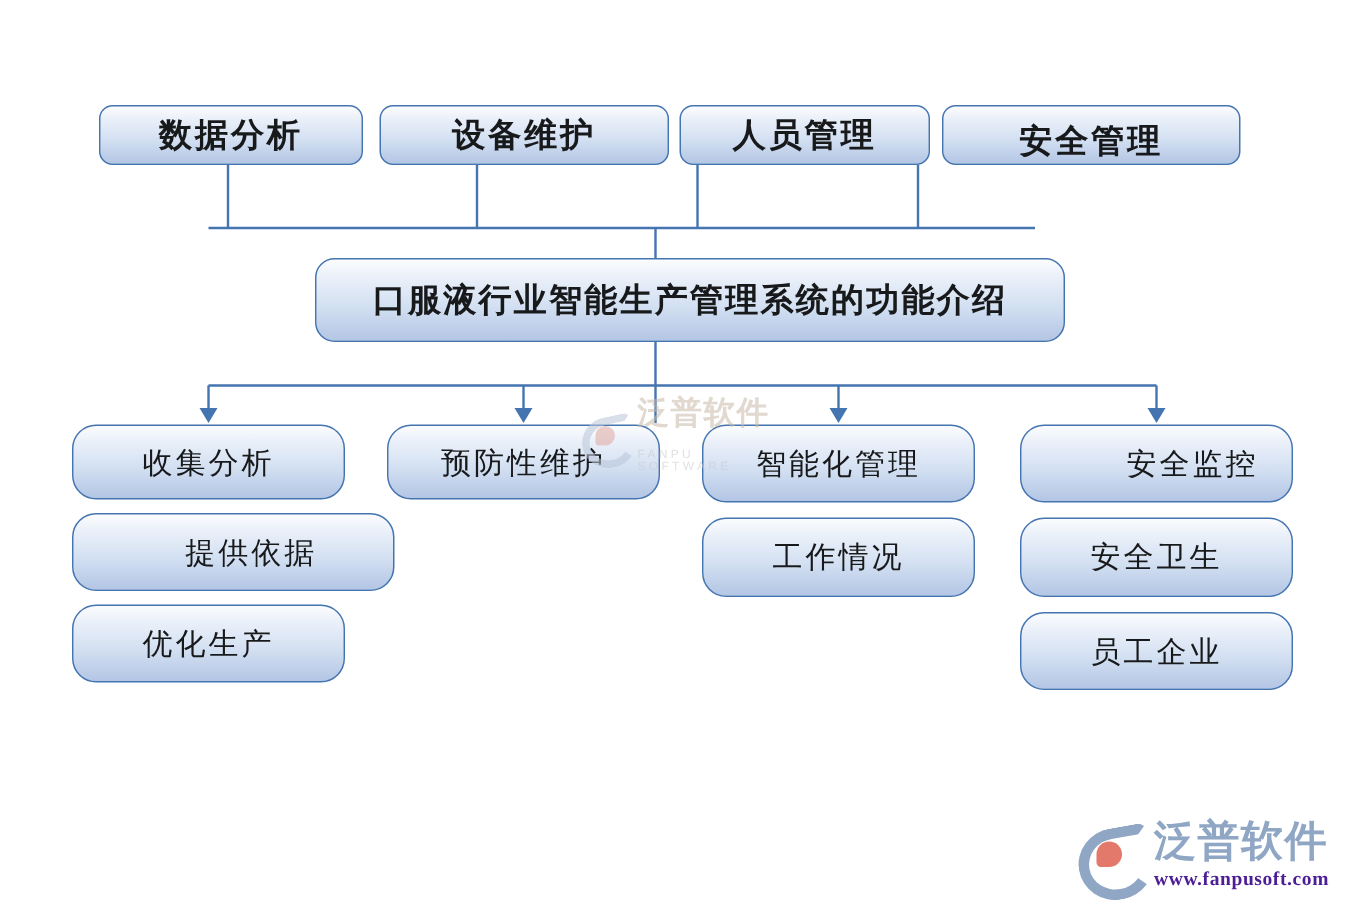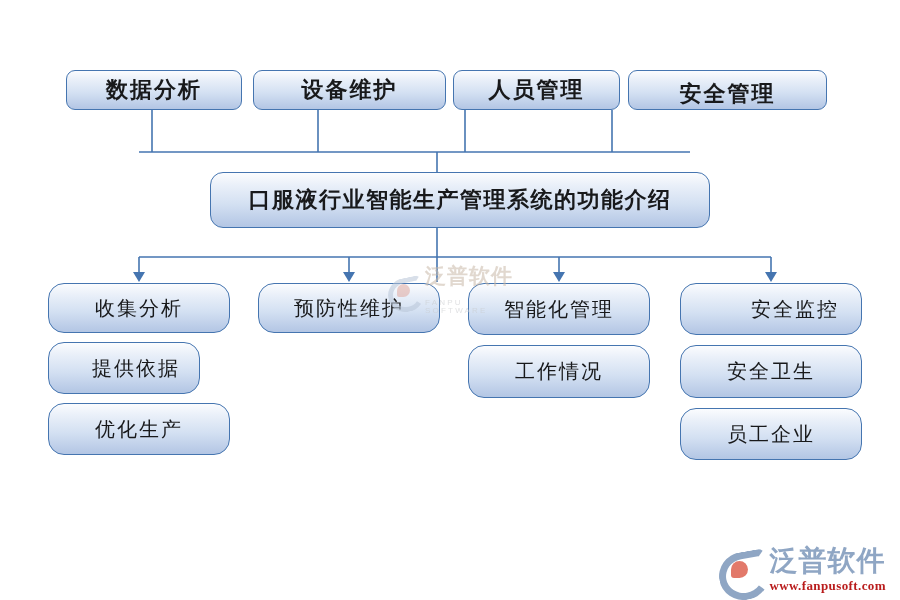--- a/index.html
+++ b/index.html
@@ -101,21 +101,21 @@
     position:absolute;left:13px;top:12px;width:17px;height:17px;
     background:#e2796a;border-radius:50% 50% 50% 3px;
   }
   #logo .logo-text{display:flex;flex-direction:column;line-height:1;}
   #logo .logo-cn{
     font-family:"Liberation Sans","DejaVu Sans",sans-serif;
     font-weight:bold;font-size:28px;color:#8fa6c4;letter-spacing:1px;
   }
   #logo .logo-url{
     font-family:"Liberation Serif","DejaVu Serif",serif;
-    font-weight:bold;font-size:13px;color:#b91c1c;letter-spacing:.4px;margin-top:4px;
+    font-weight:bold;font-size:13px;color:#4c1d95;letter-spacing:.4px;margin-top:4px;
   }
 </style>
 </head>
 <body>
 
 <div id="stage">
 
   <svg id="wires" viewBox="0 0 900 600" width="900" height="600">
     <g stroke="#4575b0" stroke-width="1.6" fill="none">
 
@@ -158,21 +158,21 @@
     <span>安全管理</span>
   </div>
 
   <div class="node center" style="left:210px;top:172px;width:500px;height:56px;">
     <span>口服液行业智能生产管理系统的功能介绍</span>
   </div>
 
   <div class="node leaf" style="left:48px;top:283px;width:182px;height:50px;">
     <span>收集分析</span>
   </div>
-  <div class="node leaf" style="left:48px;top:342px;width:152px;height:52px;padding-left:24px;">
+  <div class="node leaf" style="left:48px;top:342px;width:215px;height:52px;padding-left:24px;">
     <span>提供依据</span>
   </div>
   <div class="node leaf" style="left:48px;top:403px;width:182px;height:52px;">
     <span>优化生产</span>
   </div>
 
   <div class="node leaf" style="left:258px;top:283px;width:182px;height:50px;">
     <span>预防性维护</span>
   </div>
 

